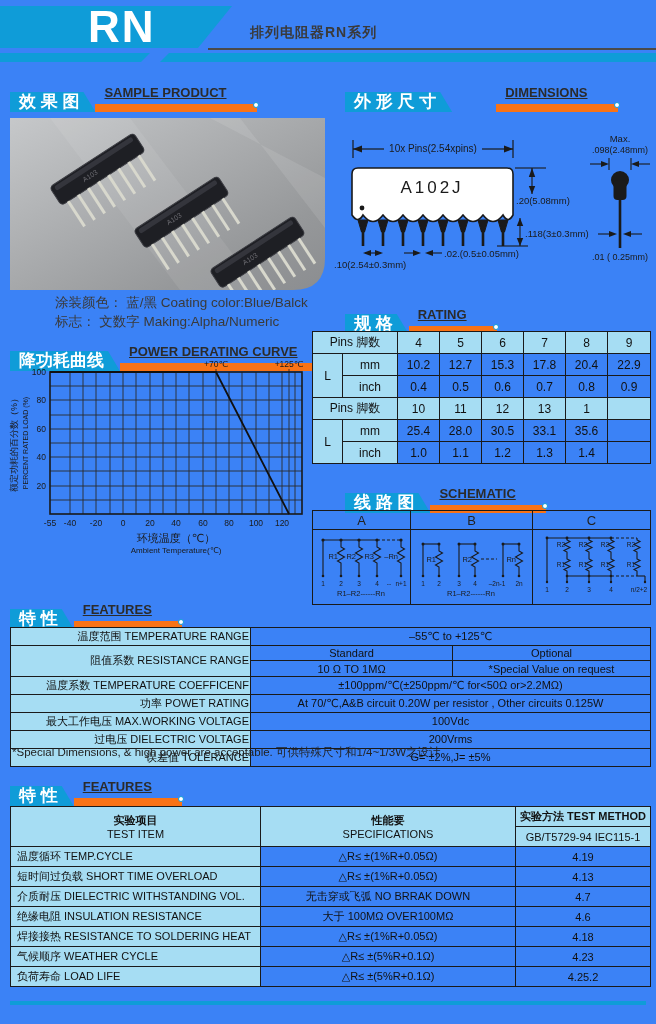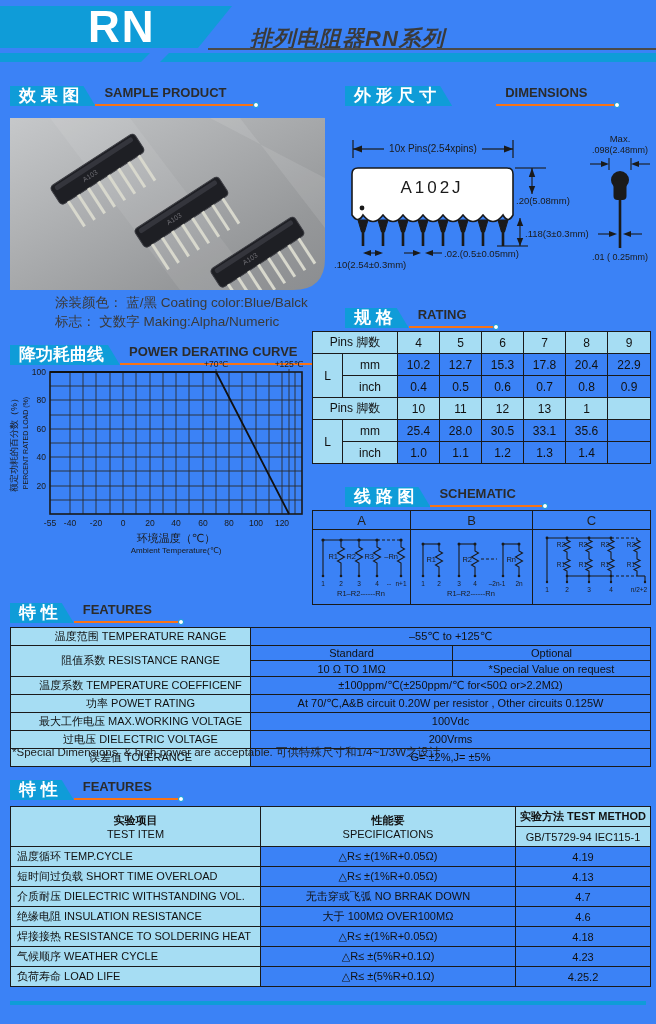--- a/index.html
+++ b/index.html
@@ -2,46 +2,46 @@
 <html><head>
 <meta charset="utf-8">
 <style>
   html,body{margin:0;padding:0;background:#e8e8e8;}
   .page{position:relative;width:656px;height:1024px;background:#3b82f6;overflow:hidden;
         font-family:"Liberation Sans","DejaVu Sans",sans-serif;color:#222;}
   
   .hdr-shape{position:absolute;left:0;top:6px;width:232px;height:42px;background:#0f9cd8;
              clip-path:polygon(0 0,100% 0,calc(100% - 34px) 100%,0 100%);}
   .hdr-rn{position:absolute;left:88px;top:2px;font-size:44px;font-weight:bold;color:#fff;letter-spacing:2px;}
-  .hdr-title{position:absolute;left:250px;top:24px;font-size:22px;font-weight:bold;color:#3a3a3a;letter-spacing:1px;font-style:italic;}
+  .hdr-title{position:absolute;left:250px;top:24px;font-size:14px;font-weight:bold;color:#3a3a3a;letter-spacing:1px;}
   .hdr-underline{position:absolute;left:208px;top:48px;width:448px;height:2px;background:#4a4a4a;}
   .hdr-bar-l{position:absolute;left:0;top:53px;width:150px;height:9px;background:#0f9cd8;
              clip-path:polygon(0 0,100% 0,calc(100% - 9px) 100%,0 100%);}
   .hdr-bar-r{position:absolute;left:160px;top:53px;width:496px;height:9px;background:#0f9cd8;
              clip-path:polygon(9px 0,100% 0,100% 100%,0 100%);}
   
   .sec{position:absolute;display:flex;align-items:flex-end;}
   .sec-box{background:#0f9cd8;color:#fff;font-weight:bold;font-size:17px;line-height:18px;
            padding:1px 16px 1px 9px;clip-path:polygon(0 0,calc(100% - 12px) 0,100% 100%,0 100%);}
-  .sec-en{font-size:13px;font-weight:bold;color:#2b2b2b;border-bottom:2px solid #f97316;
-          padding:0 30px 3px 9px;position:relative;line-height:17px;}
+  .sec-en{font-size:13px;font-weight:bold;color:#2b2b2b;border-bottom:8px solid #f97316;
+          padding:0 30px 3px 9px;position:relative;line-height:17px;text-decoration:underline;}
   .sec-en::after{content:"";position:absolute;right:-2px;bottom:-4px;width:4px;height:4px;
           border:1.5px solid #0f9cd8;border-radius:50%;background:#fff;}
   
   .photo{position:absolute;left:10px;top:118px;}
   .coating{position:absolute;left:55px;top:293px;font-size:13.5px;color:#3a3a3a;line-height:19px;}
   
   table{border-collapse:collapse;table-layout:fixed;}
   td,th{border:1.4px solid #1a1a1a;font-weight:normal;overflow:hidden;white-space:nowrap;}
   .blue{background:#a6ddf3;}
   .rating-tbl{position:absolute;left:312px;top:331px;width:338px;}
   .rating-tbl td{height:19px;text-align:center;font-size:12px;color:#111;}
   .feat1{position:absolute;left:10px;top:627px;width:640px;}
   .feat1 td,.feat1 th{height:12.4px;font-size:11px;color:#111;}
-  .feat1 th{text-align:center;padding-left:21px;}
+  .feat1 th{text-align:right;padding-left:21px;}
   .feat1 td{text-align:center;}
   .tests{position:absolute;left:10px;top:806px;width:640px;}
   .tests td,.tests th{font-size:11px;color:#111;height:17px;}
   .tests th.rowlabel{text-align:left;padding-left:6px;}
   .tests td{text-align:center;}
   .tests .hdc{text-align:center;font-weight:bold;}
   .note{position:absolute;left:12px;top:745px;font-size:11.5px;color:#222;}
   .bottom-bar{position:absolute;left:10px;top:1001px;width:636px;height:4px;background:#0f9cd8;}
   svg text{font-family:"Liberation Sans","DejaVu Sans",sans-serif;}
 </style>

